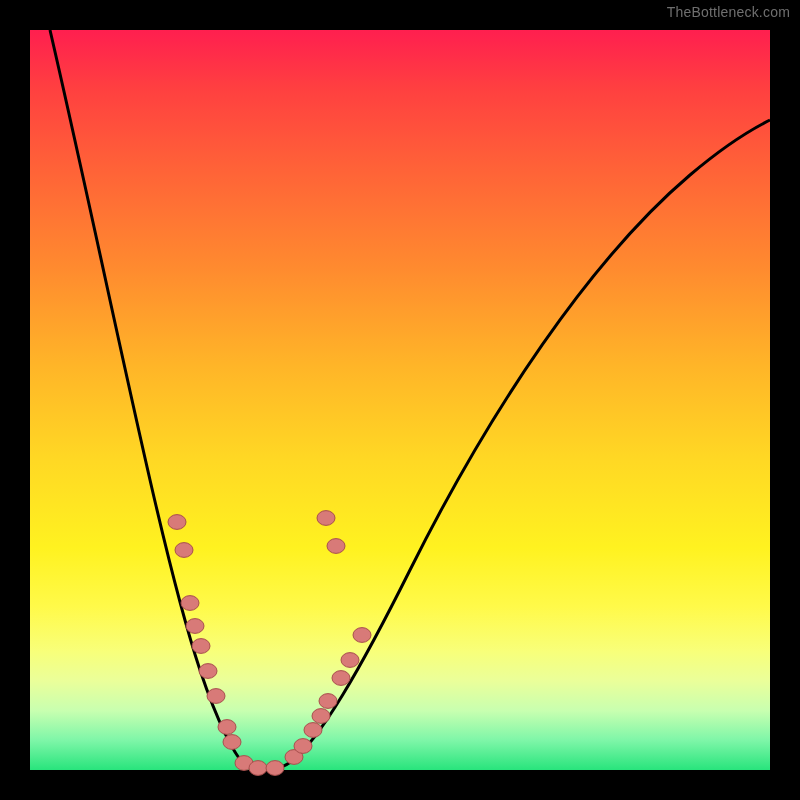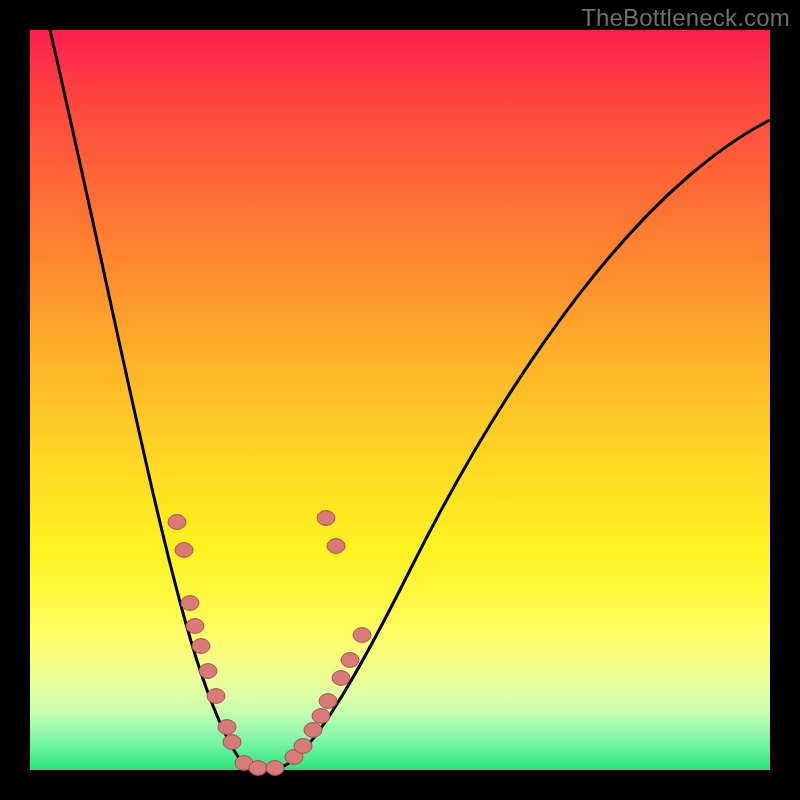--- a/index.html
+++ b/index.html
@@ -31,21 +31,21 @@
       #c8ffb0 92%,
       #7ef6a8 96%,
       #28e47c 100%
     );
   }
   .watermark {
     position: absolute;
     top: 4px;
     right: 10px;
     color: #6f6f6f;
-    font-size: 24px;
+    font-size: 14px;
     letter-spacing: 0.2px;
     font-weight: 500;
     user-select: none;
     text-align: center;
   }
   svg.plot {
     position: absolute;
     left: 0;
     top: 0;
     width: 740px;

